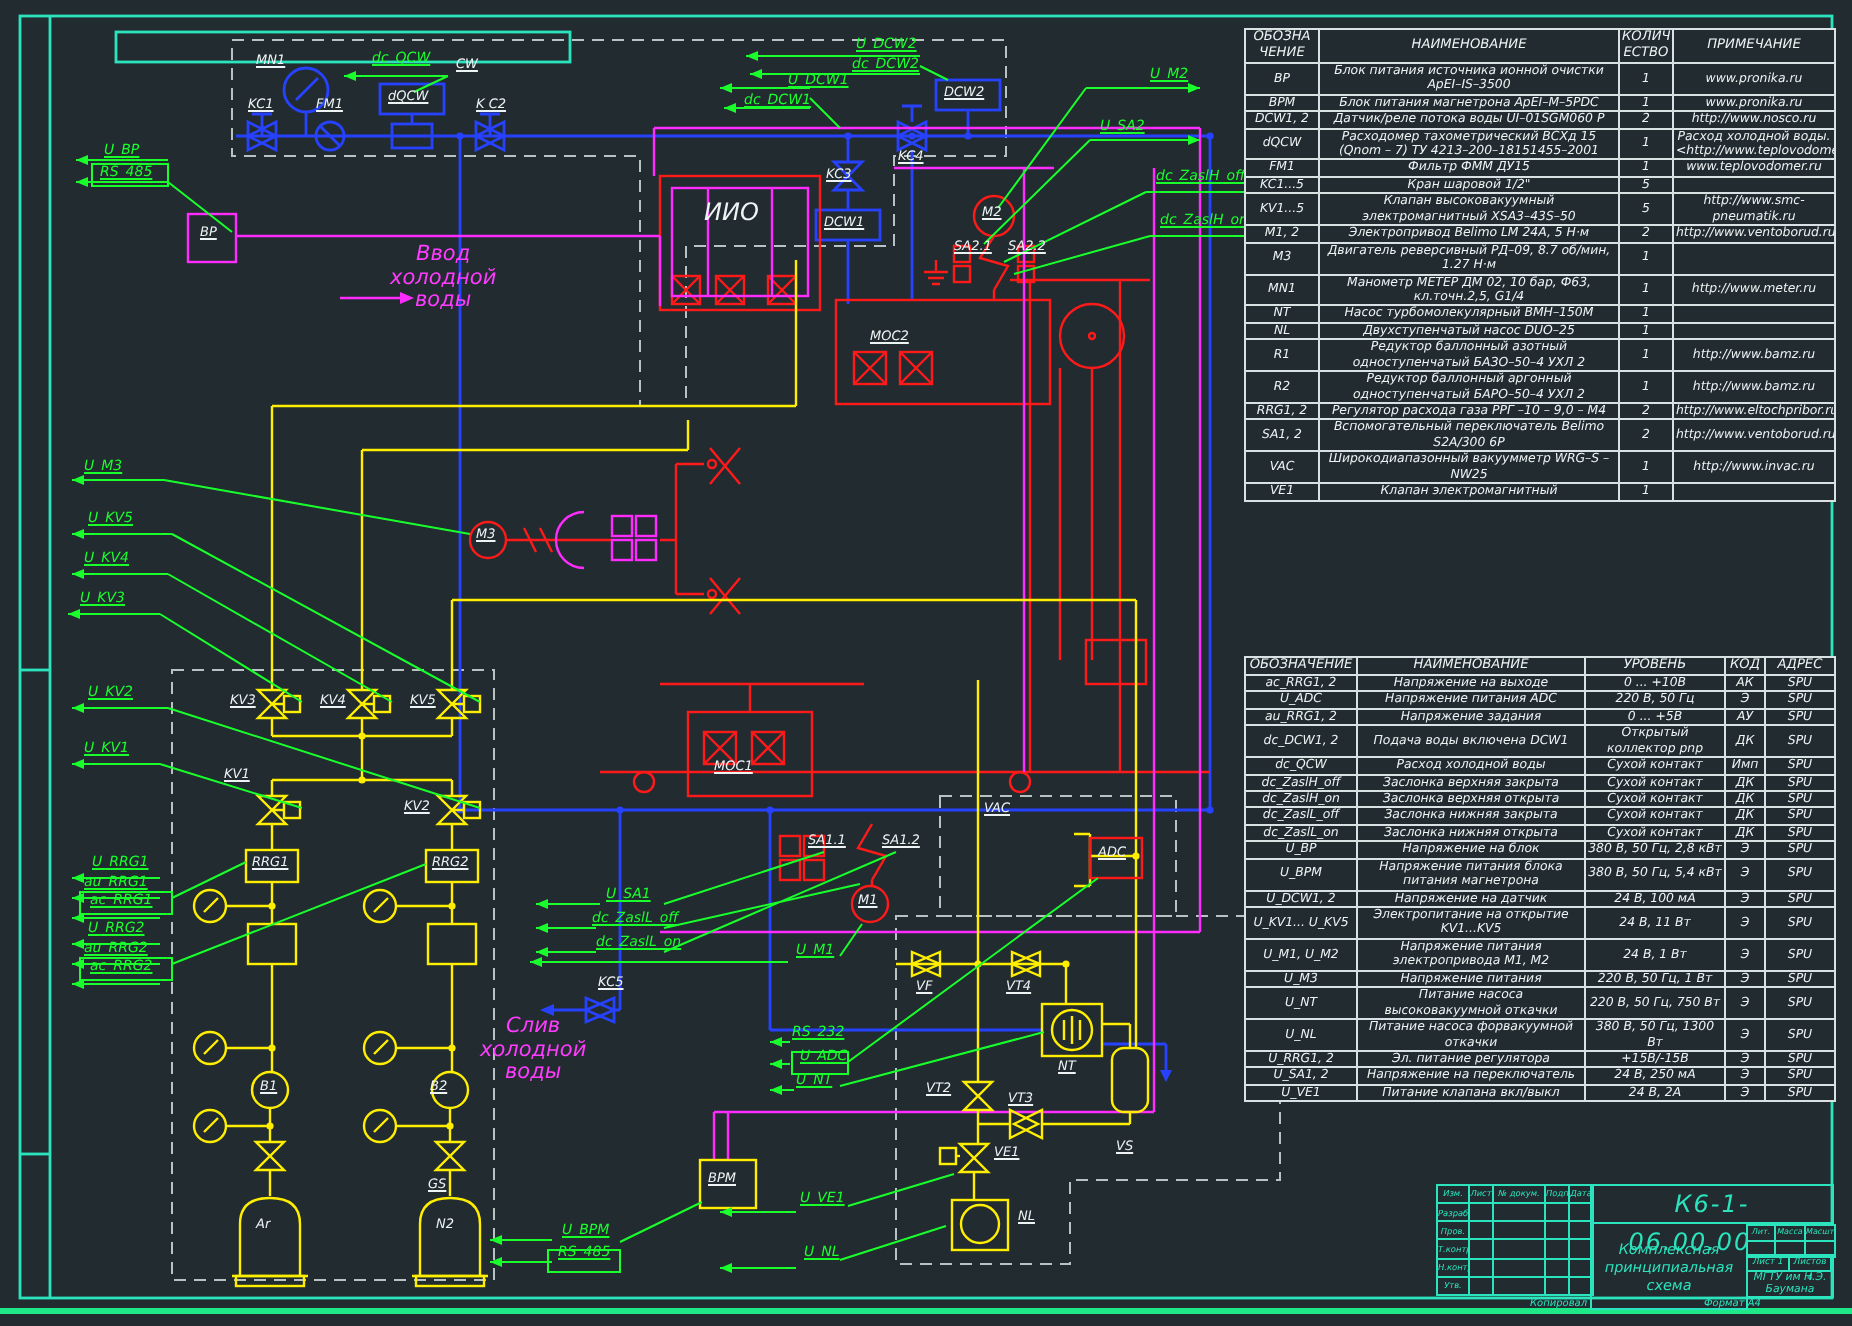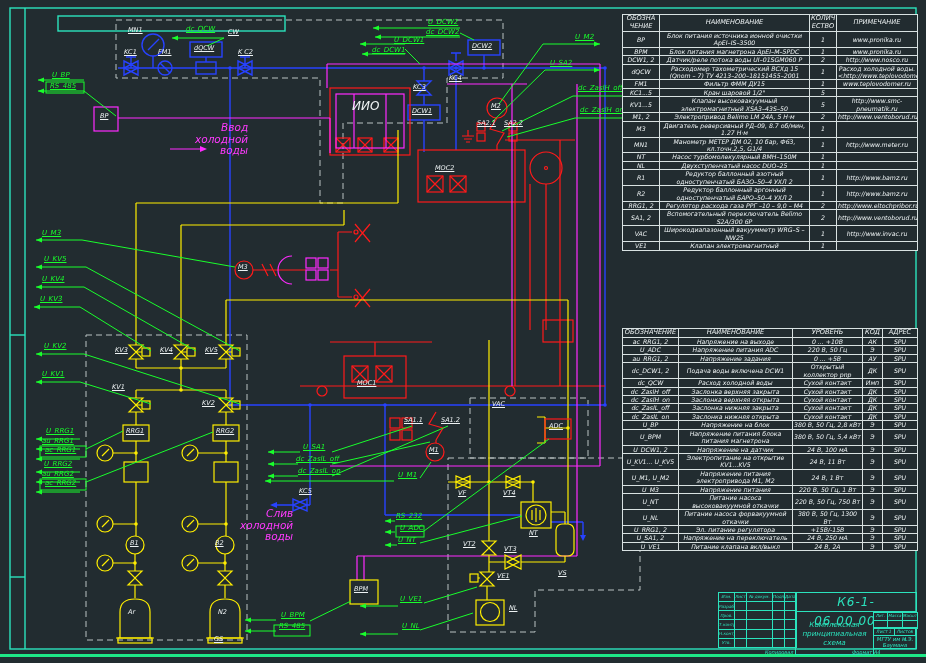--- a/index.html
+++ b/index.html
@@ -5,21 +5,21 @@
   html,body{margin:0;padding:0;background:#1c2529;}
   #stage{position:relative;width:926px;height:663px;background:#222c30;overflow:hidden;
          font-family:"DejaVu Sans",sans-serif;}
   svg{position:absolute;left:0;top:0;}
   
   .lbl{position:absolute;font-style:italic;line-height:1.1;white-space:pre-line;pointer-events:none;}
   .g{color:#19ff2c;font-size:7px;text-decoration:underline;}
   .w{color:#eef3f4;font-size:6.5px;text-decoration:underline;}
   .wn{color:#eef3f4;font-size:6.5px;}
   .bw{color:#eef3f4;font-size:12px;}
-  .m{color:#ff3bff;font-size:10.5px;text-align:right;}
+  .m{color:#ff3bff;font-size:10.5px;text-align:center;}
   
   .cadtable{position:absolute;border-collapse:collapse;table-layout:fixed;color:#eef3f4;
             font-style:italic;background:#222c30;}
   .cadtable th,.cadtable td{border:1px solid #d9e2e2;padding:0 1px;text-align:center;
             font-weight:normal;font-size:6.2px;line-height:1.2;overflow:hidden;}
   .cadtable th{font-size:6.6px;}
   #components-table{left:622px;top:14px;width:295px;}
   #signals-table{left:622px;top:328px;width:295px;}
   
   .tbx{position:absolute;border:1px solid #2be3bd;color:#2be3bd;font-style:italic;box-sizing:border-box;}
@@ -375,21 +375,21 @@
       <span class="lbl w" style="left: 160px; top: 347px;">KV4</span>
       <span class="lbl w" style="left: 205px; top: 347px;">KV5</span>
       <span class="lbl w" style="left: 112px; top: 384px;">KV1</span>
       <span class="lbl w" style="left: 202px; top: 400px;">KV2</span>
       <span class="lbl w" style="left: 126px; top: 428px;">RRG1</span>
       <span class="lbl w" style="left: 216px; top: 428px;">RRG2</span>
       <span class="lbl w" style="left: 130px; top: 540px;">B1</span>
       <span class="lbl w" style="left: 215px; top: 540px;">B2</span>
       <span class="lbl wn" style="left: 128px; top: 609px;">Ar</span>
       <span class="lbl wn" style="left: 218px; top: 609px;">N2</span>
-      <span class="lbl w" style="left: 170px; top: 636px; padding-left: 44px;">GS</span>
+      <span class="lbl w" style="left: 170px; top: 589px; padding-left: 44px;">GS</span>
       <span class="lbl w" style="left: 354px; top: 586px;">BPM</span>
       <span class="lbl m" style="left: 195px; top: 122px;">Ввод
 холодной
 воды</span>
       <span class="lbl m" style="left: 240px; top: 508px;">Слив
 холодной
 воды</span>
     </div>
 
 <table id="signals-table" class="cadtable">

